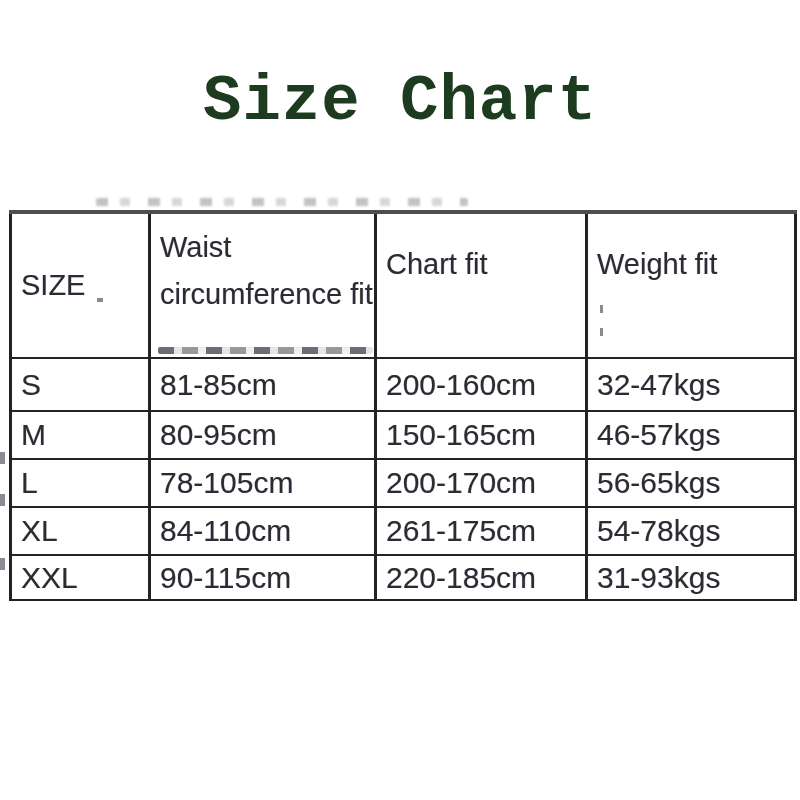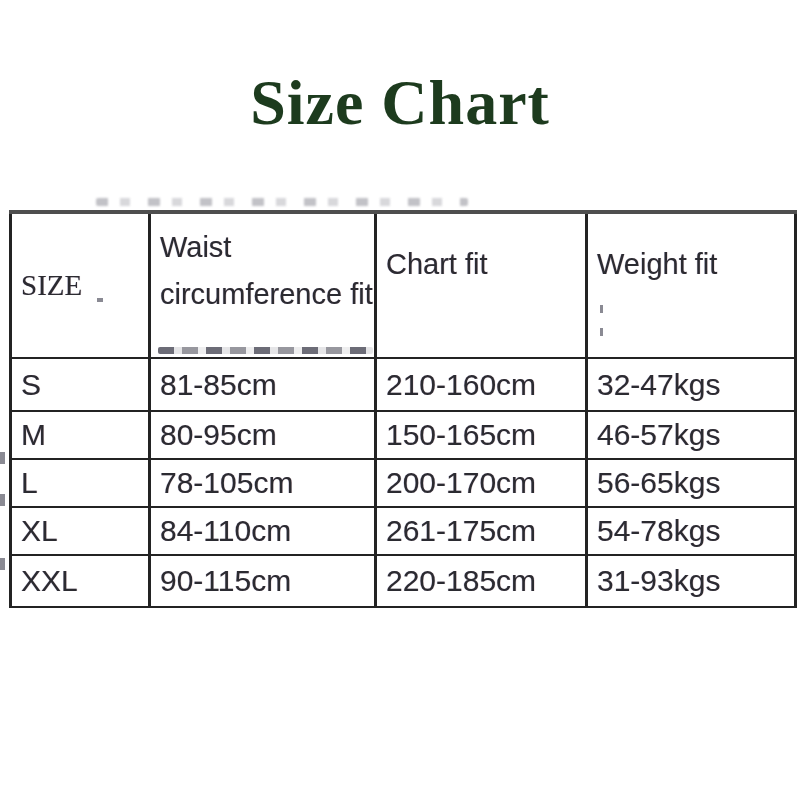--- a/index.html
+++ b/index.html
@@ -13,21 +13,21 @@
     width: 800px; height: 800px;
     background: #ffffff;
     position: relative;
     font-family: "Liberation Sans", sans-serif;
     overflow: hidden;
   }
   .title {
     position: absolute;
     top: 66px; left: 0; width: 800px;
     text-align: center;
-    font-family: Liberation Serif, serif;
+    font-family: Liberation Mono, monospace;
     font-weight: bold;
     font-size: 64px;
     letter-spacing: 1px;
     color: var(--title-color);
   }
   table.size-table {
     position: absolute;
     left: 9px; top: 210px;
     width: 785px;
     border-collapse: collapse;
@@ -47,28 +47,28 @@
     text-shadow: 0.5px 0 0 rgba(150,60,60,0.22), -0.5px 0 0 rgba(60,60,160,0.22);
   }
   table.size-table { border-top: 4px solid #4e4e4e; }
   col.c-size   { width: 139px; }
   col.c-waist  { width: 226px; }
   col.c-height { width: 211px; }
   col.c-weight { width: 209px; }
 
   tr.header-row { height: 146px; }
   tr.header-row td { font-size: 29px; vertical-align: top; }
-  td.h-size   { vertical-align: middle !important; font-family: Liberation Serif, serif; }
+  td.h-size   { vertical-align: middle !important; }
   td.h-waist  { padding-top: 10px !important; line-height: 47px; }
   td.h-mid    { padding-top: 34px !important; }
 
   tr.data-row { height: 48px; }
   tr.data-row td { font-size: 30px; vertical-align: middle; }
   tr.row-s { height: 53px; }
-  tr.row-xxl { height: 52px; border-radius: 18px; }
+  tr.row-xxl { height: 45px; border-radius: 18px; }
 
   
   .artifact { position: absolute; pointer-events: none; }
   .artifact-top {
     left: 96px; top: 198px; width: 372px; height: 8px;
     background: repeating-linear-gradient(90deg,
       rgba(70,70,85,0.55) 0 12px, rgba(70,70,85,0) 12px 24px,
       rgba(70,70,85,0.35) 24px 34px, rgba(70,70,85,0) 34px 52px);
     filter: blur(1.1px); opacity: 0.6; border-radius: 2px;
   }
@@ -117,21 +117,21 @@
         <span>Chart fit</span>
       </td>
       <td class="h-mid">
         <span>Weight fit</span>
       </td>
     </tr>
 
     <tr class="data-row row-s">
       <td>S</td>
       <td>81-85cm</td>
-      <td>210-160cm</td>
+      <td>200-160cm</td>
       <td>32-47kgs</td>
     </tr>
     <tr class="data-row">
       <td>M</td>
       <td>80-95cm</td>
       <td>150-165cm</td>
       <td>46-57kgs</td>
     </tr>
     <tr class="data-row">
       <td>L</td>

